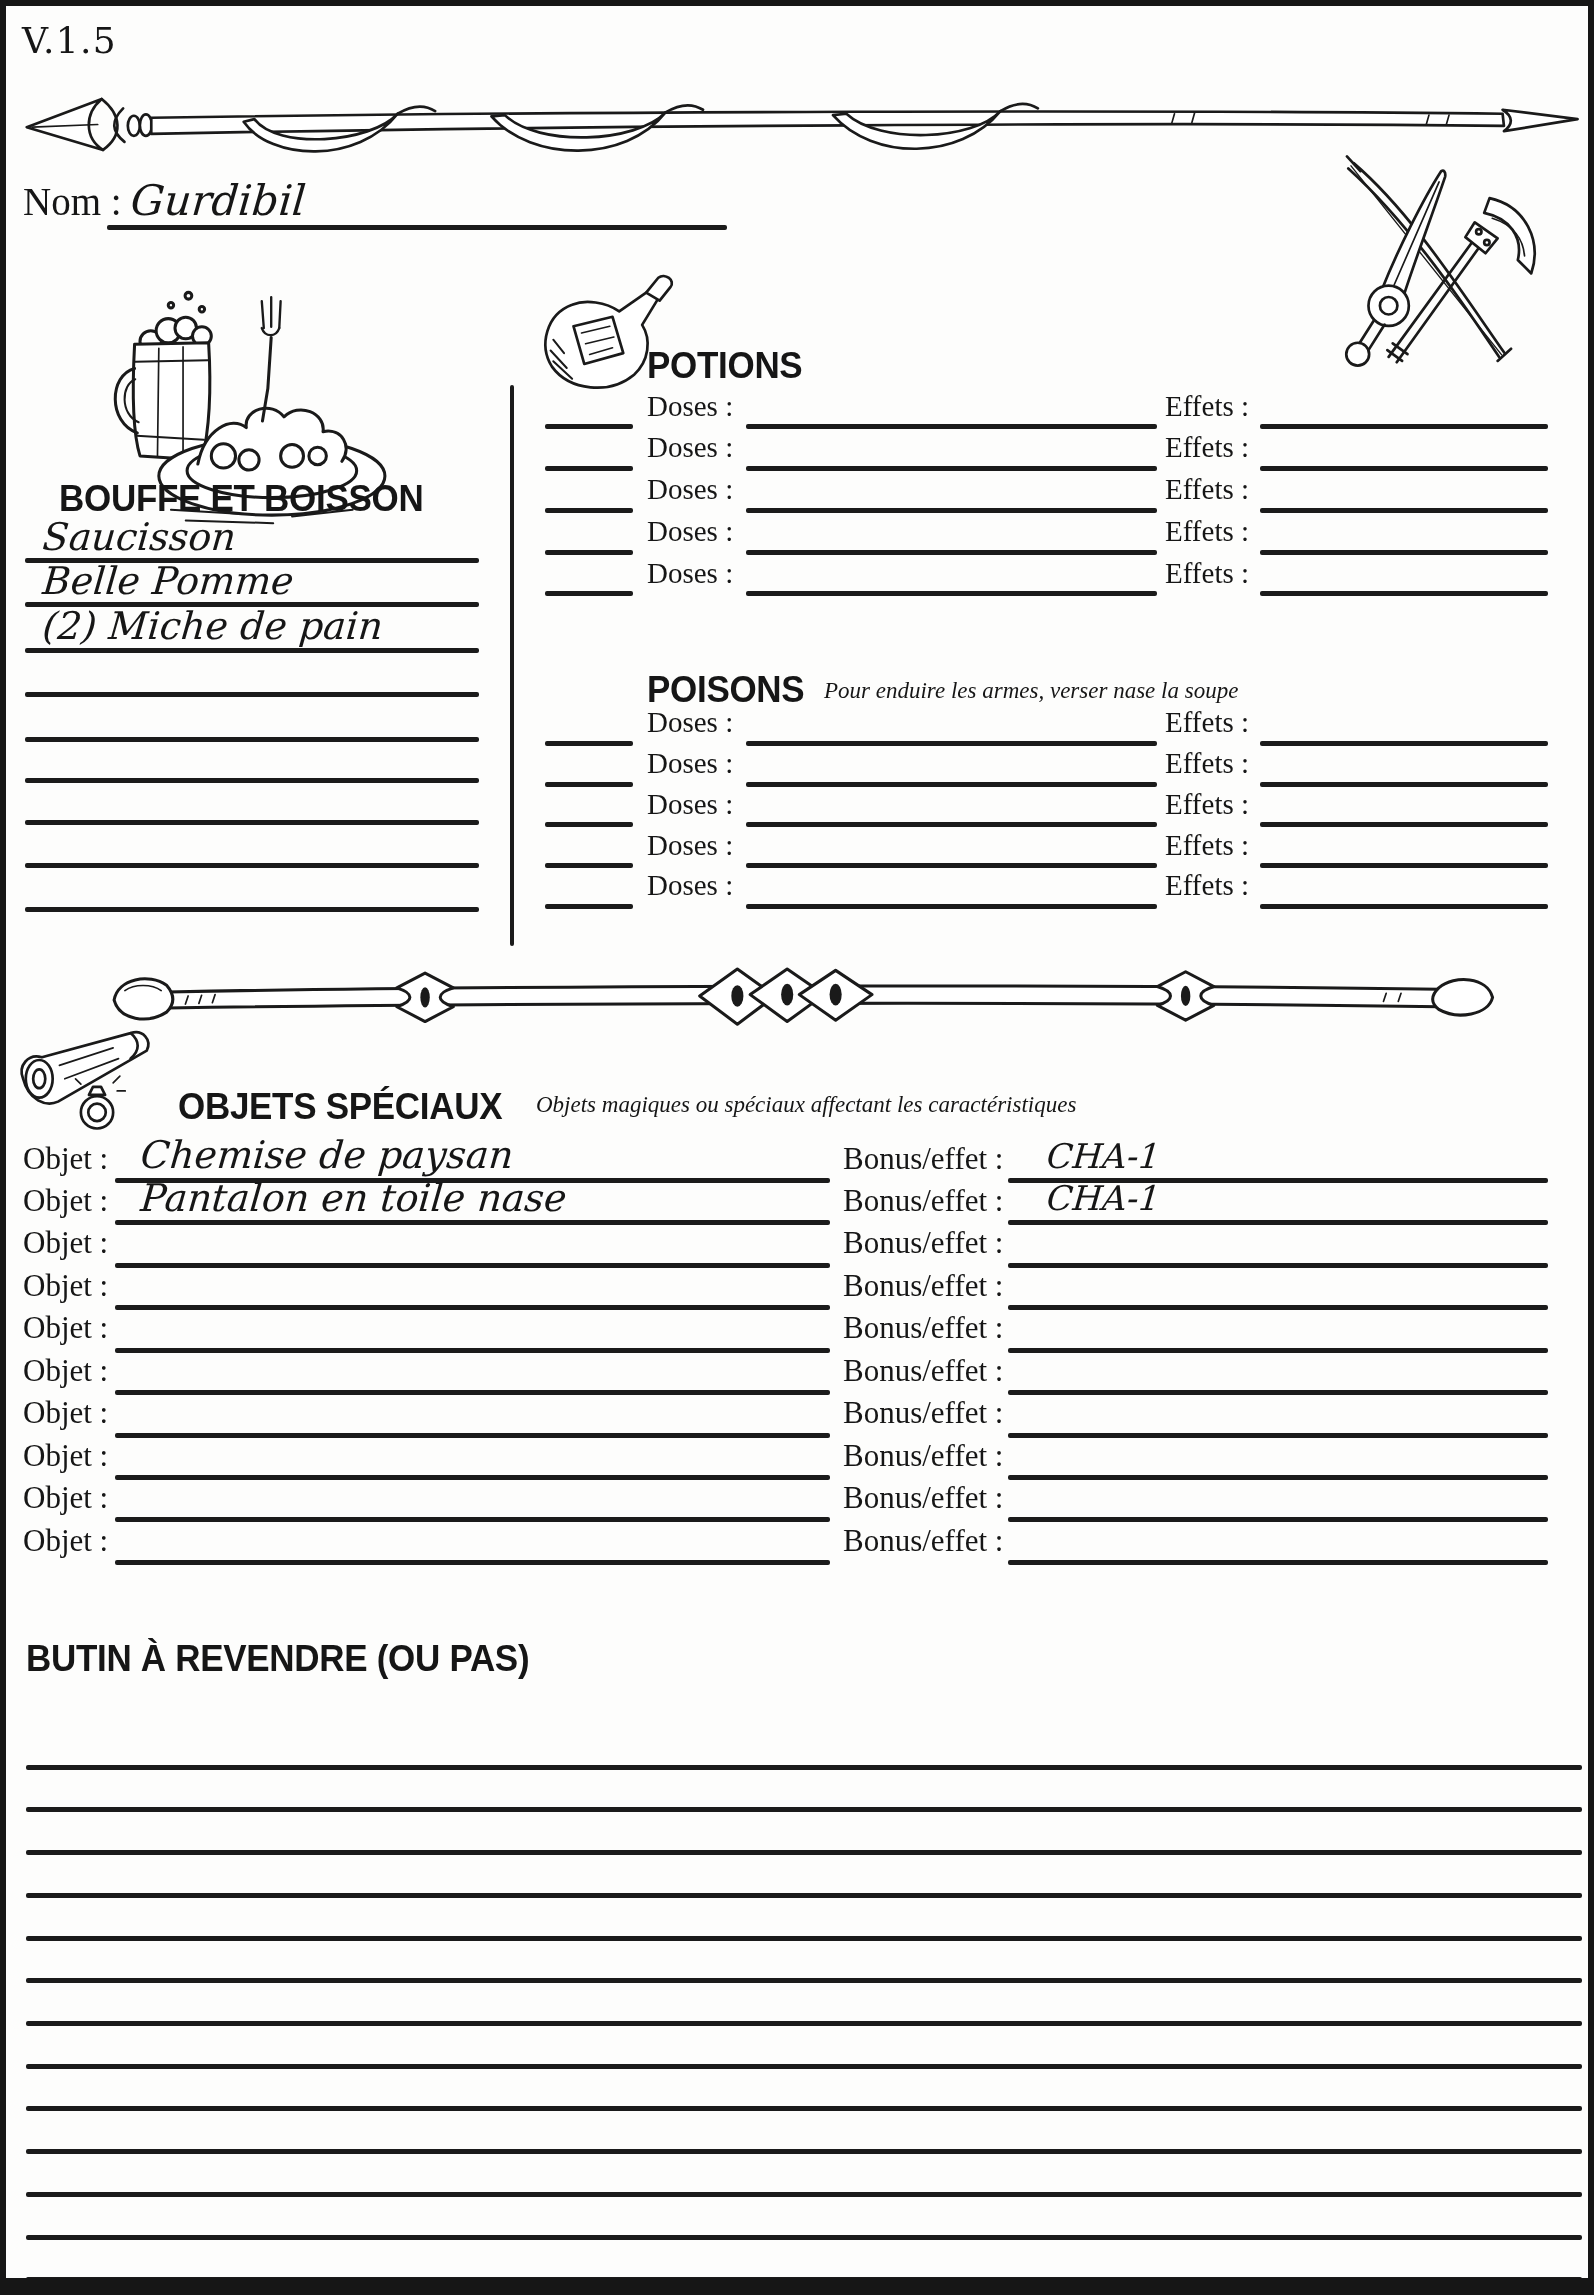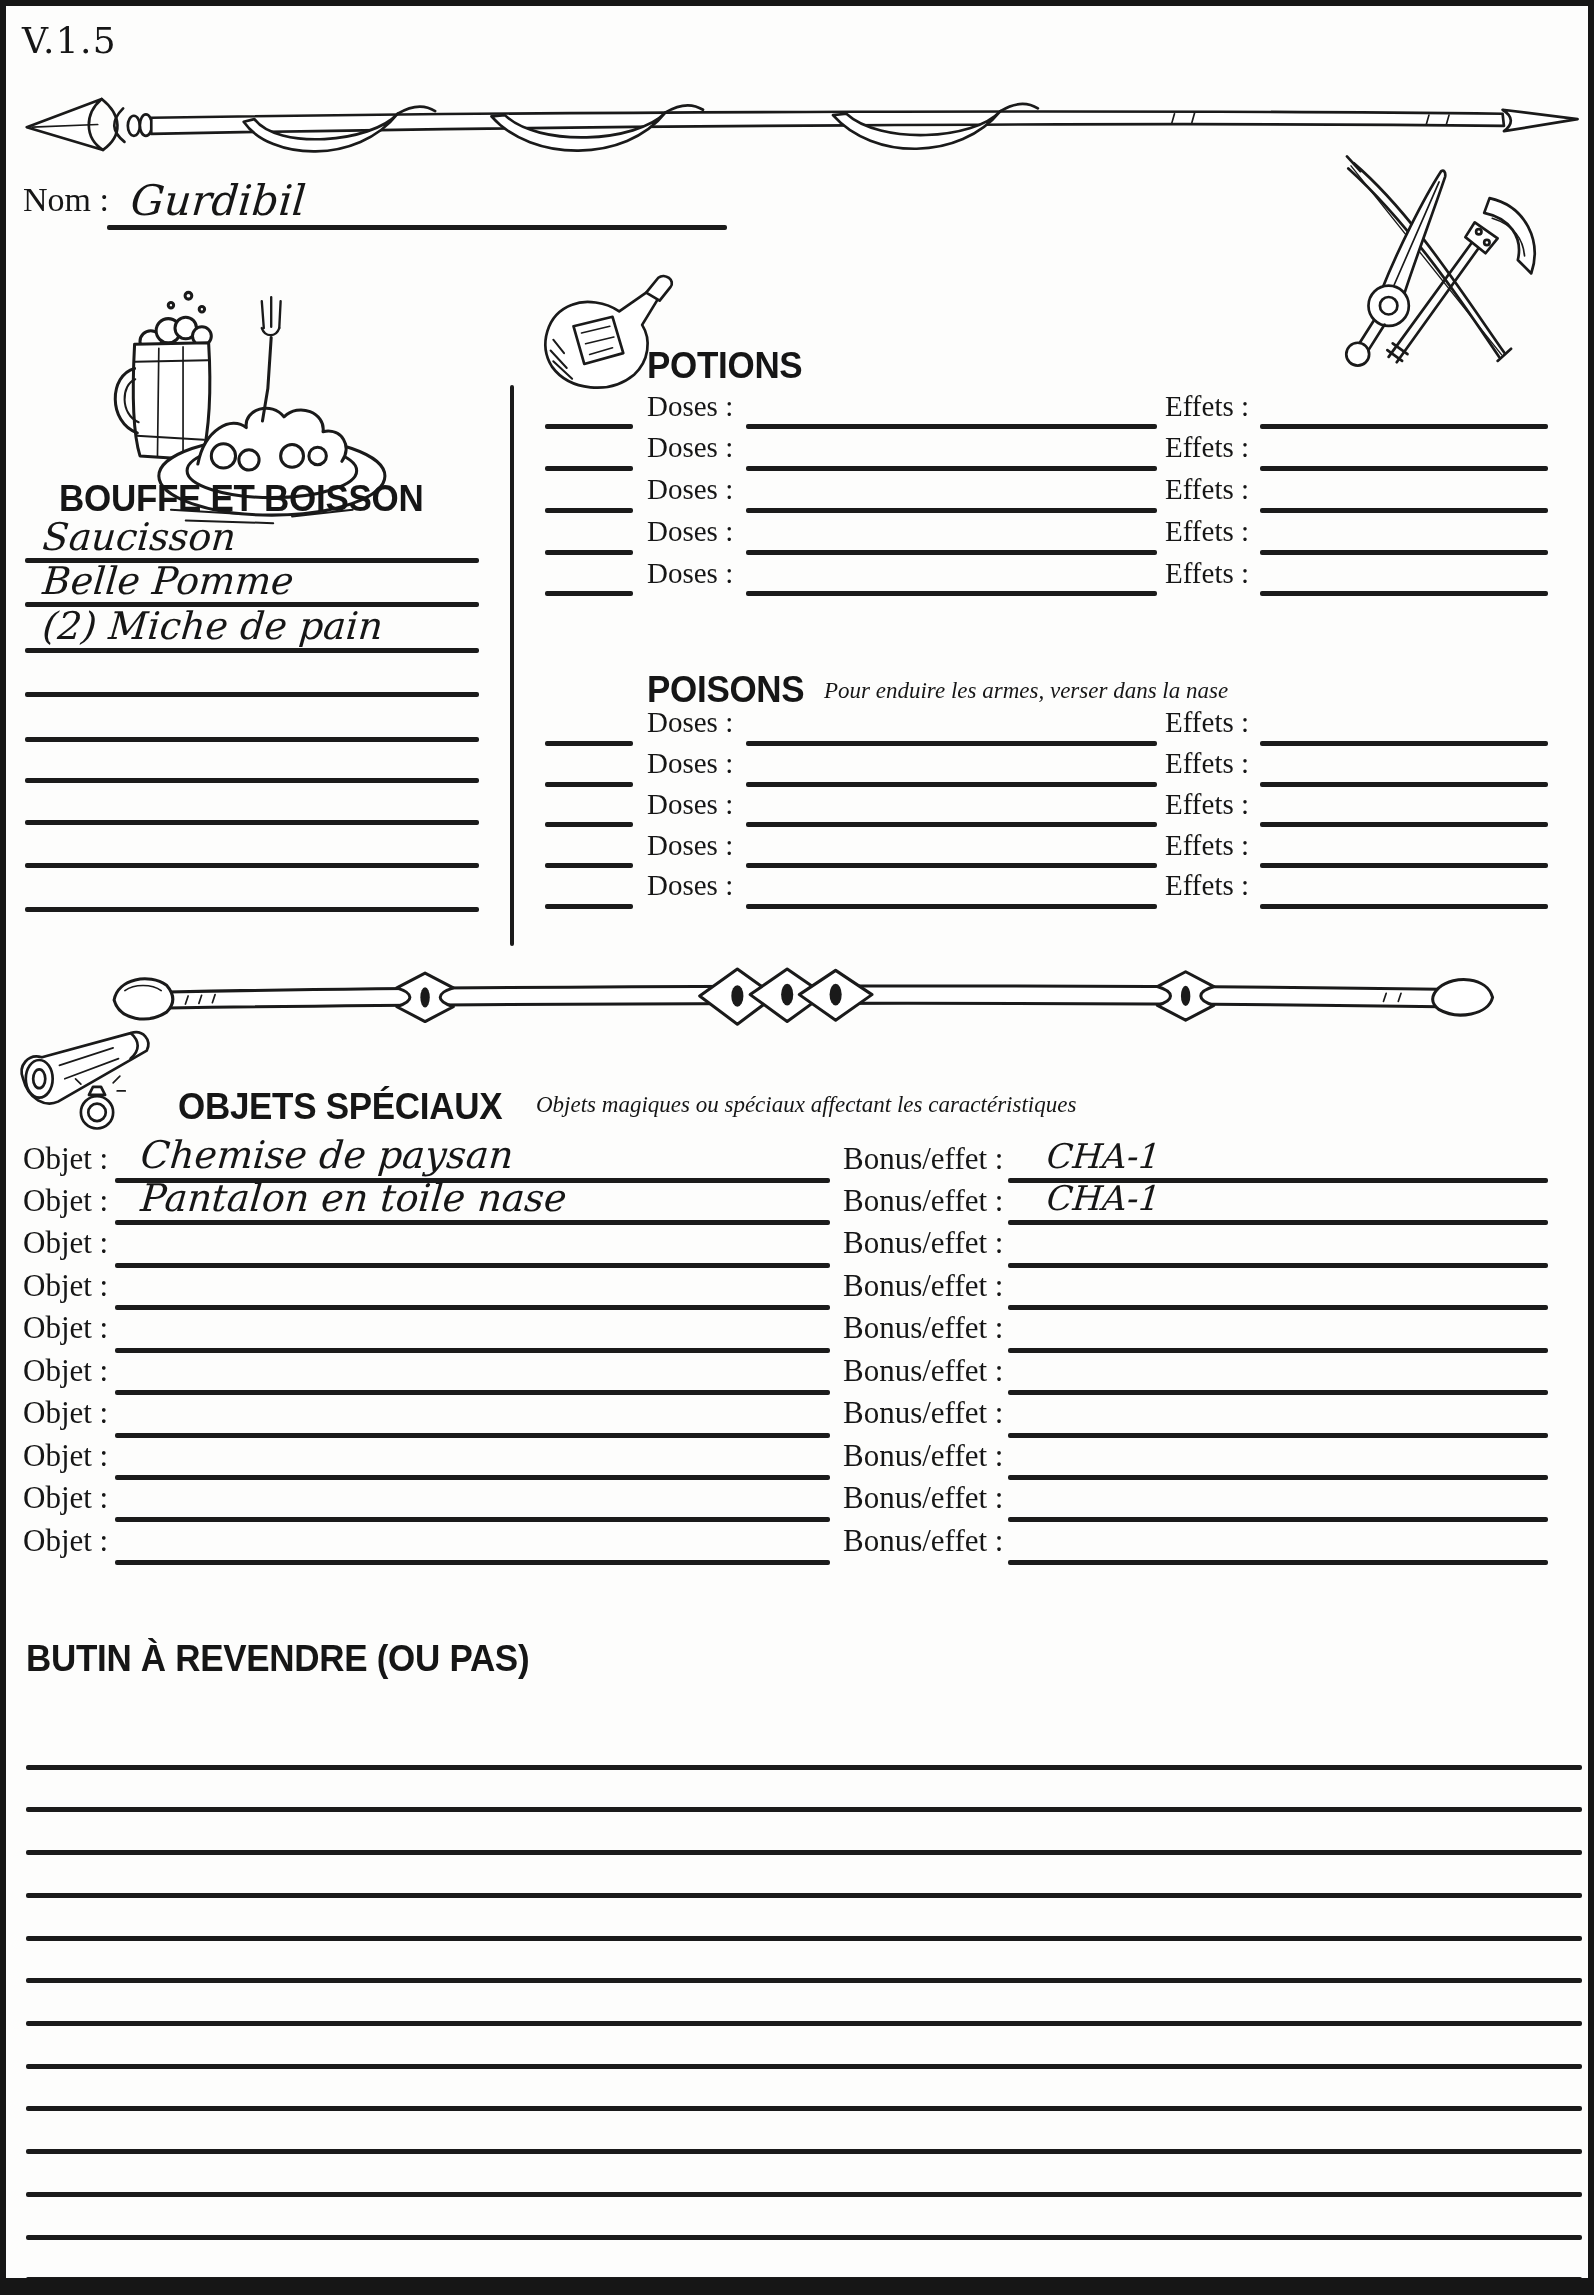--- a/index.html
+++ b/index.html
@@ -62,21 +62,21 @@
       <path d="M700,38 C760,106 900,108 960,32 C916,78 770,84 720,36 Z" fill="#fff"></path>
       <path d="M1210,36 C1270,104 1400,104 1460,30 C1420,74 1280,80 1230,34 Z" fill="#fff"></path>
       <path d="M560,34 C580,22 600,20 616,30"></path>
       <path d="M960,32 C980,20 1000,18 1016,28"></path>
       <path d="M1460,30 C1480,18 1500,16 1516,26"></path>
       <path d="M1720,34 L1716,48 M1750,33 L1746,47 M2100,36 L2096,50 M2130,36 L2126,50" stroke-width="2.5"></path>
       <path d="M2210,28 L2322,42 L2212,60 C2226,50 2226,38 2210,28 Z" fill="#fff"></path>
     </g>
   </svg>
 
-  <div class="flabel" style="left:17px;top:175px;font-size:34px">Nom :</div>
+  <div class="flabel" style="left:17px;top:175px;font-size:39px">Nom :</div>
   <div class="wline" style="left:101px;top:219px;width:620px"></div>
   <div class="hw" style="left:125px;top:174px;font-size:42px">Gurdibil</div>
 
   <svg class="abs" style="left:1303px;top:145px" width="236" height="222" viewBox="0 0 350 330">
     <g stroke="#1a1a1a" fill="none" stroke-width="4" stroke-linecap="round" stroke-linejoin="round">
       <path d="M66,18 C150,90 220,200 290,300"></path>
       <path d="M58,26 C140,100 215,205 282,306"></path>
       <path d="M62,22 L286,303" stroke-width="2"></path>
       <path d="M56,8 L76,30 M280,312 L300,294"></path>
       <path d="M196,30 C170,70 130,150 108,206 C120,212 130,216 140,216 C158,160 186,86 202,38 C203,31 200,28 196,30 Z" fill="#fff"></path>
@@ -177,21 +177,21 @@
   <div class="flabel" style="left:1159px;top:510px">Effets :</div>
   <div class="wline" style="left:1254px;top:544px;width:288px"></div>
 
   <div class="wline" style="left:539px;top:585px;width:88px"></div>
   <div class="flabel" style="left:641px;top:552px">Doses :</div>
   <div class="wline" style="left:740px;top:585px;width:411px"></div>
   <div class="flabel" style="left:1159px;top:552px">Effets :</div>
   <div class="wline" style="left:1254px;top:585px;width:288px"></div>
 
   <div class="sec-header" style="left:641px;top:661px">POISONS</div>
-  <div class="subtitle" style="left:818px;top:672px">Pour enduire les armes, verser dans la nase</div>
+  <div class="subtitle" style="left:818px;top:672px">Pour enduire les armes, verser nase la soupe</div>
 
   <div class="wline" style="left:539px;top:735px;width:88px"></div>
   <div class="flabel" style="left:641px;top:701px">Doses :</div>
   <div class="wline" style="left:740px;top:735px;width:411px"></div>
   <div class="flabel" style="left:1159px;top:701px">Effets :</div>
   <div class="wline" style="left:1254px;top:735px;width:288px"></div>
 
   <div class="wline" style="left:539px;top:776px;width:88px"></div>
   <div class="flabel" style="left:641px;top:742px">Doses :</div>
   <div class="wline" style="left:740px;top:776px;width:411px"></div>

